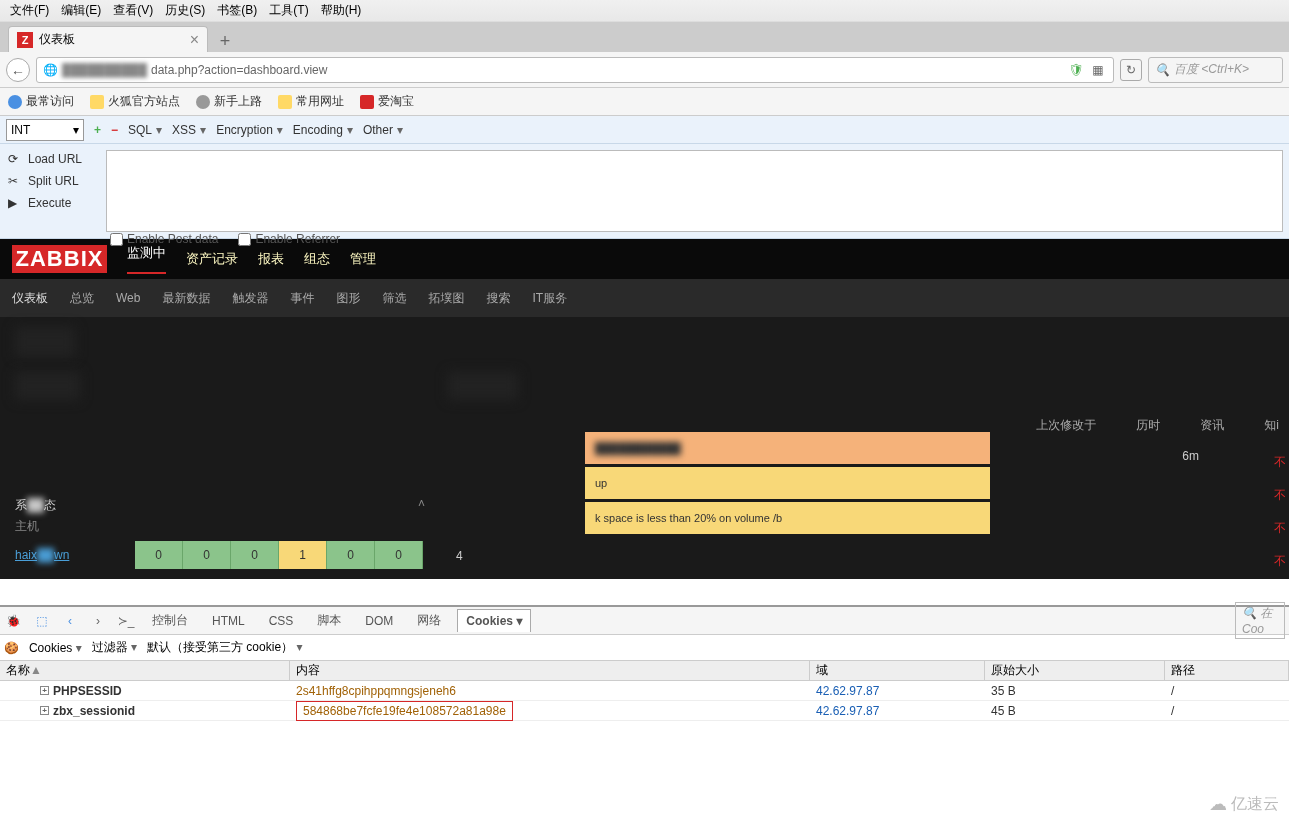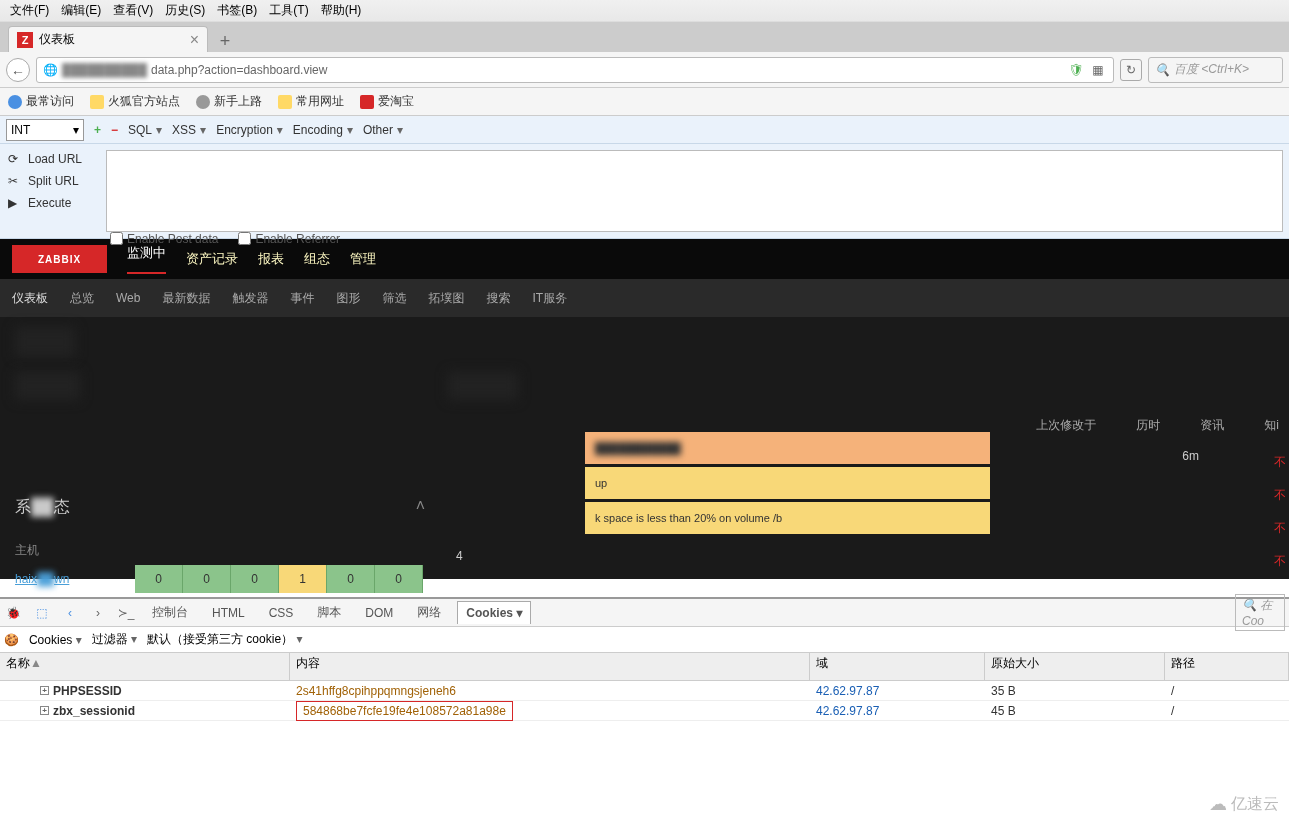--- a/index.html
+++ b/index.html
@@ -44,47 +44,47 @@
 .hb-minus { color: #d62728; font-weight: bold; }
 .hb-drop::after { content: "▾"; margin-left: 2px; color: #666; }
 
 
 .hackbar-body { height: 95px; background: #eaf2fb; display: flex; border-bottom: 1px solid #c8d8e8; }
 .hb-actions { width: 100px; padding: 6px 4px; display: flex; flex-direction: column; gap: 4px; }
 .hb-action { display: flex; align-items: center; gap: 6px; color: #333; padding: 2px 4px; }
 .hb-action .ic { width: 14px; height: 14px; display: inline-block; }
 .hb-textarea { flex: 1; margin: 6px; background: #fff; border: 1px solid #bbb; }
 .hb-options { position: absolute; top: 232px; left: 110px; display: flex; gap: 20px; }
-.hb-options label { display: flex; align-items: flex-start; gap: 4px; color: #555; }
+.hb-options label { display: flex; align-items: flex-end; gap: 4px; color: #555; }
 .hb-options input[type=checkbox] { width: 13px; height: 13px; }
 
 
 .zabbix-top { height: 40px; background: #0a0a0a; display: flex; align-items: center; padding: 0 12px; gap: 20px; }
-.zabbix-logo { width: 95px; height: 28px; background: #d62728; display: flex; align-items: center; justify-content: center; color: #fff; font-weight: bold; font-size: 10px; letter-spacing: 1px; }
+.zabbix-logo { width: 95px; height: 28px; background: #d62728; display: flex; align-items: center; justify-content: center; color: #fff; font-weight: bold; font-size: 22px; letter-spacing: 1px; }
 .zabbix-top a { color: #fef9c3; text-decoration: none; font-size: 13px; }
 .zabbix-top a.active { color: #fff; border-bottom: 2px solid #d62728; padding-bottom: 10px; }
 .zabbix-sub { height: 38px; background: #2a2a2a; display: flex; align-items: center; padding: 0 12px; gap: 22px; }
 .zabbix-sub a { color: #aaa; text-decoration: none; }
 .zabbix-sub a.active { color: #ddd; }
 
 .dashboard { background: #1a1a1a; height: 262px; position: relative; color: #ccc; }
 .dash-blur { filter: blur(6px); }
 .widget { position: absolute; background: #222; }
 .dash-header-row { position: absolute; top: 100px; right: 10px; display: flex; gap: 40px; color: #aaa; }
 .alert-block { position: absolute; left: 585px; top: 115px; width: 405px; }
 .alert-row { height: 32px; display: flex; align-items: center; padding: 0 10px; margin-bottom: 3px; font-size: 11px; color: #333; }
 .ar1 { background: #f5b27a; }
 .ar2 { background: #f8d878; }
 .ar3 { background: #f8d878; }
 .ar4 { background: #f8d878; }
 .alert-row span { filter: blur(3px); }
 .alert-row .clear { filter: none; }
 
 .status-widget { position: absolute; left: 15px; top: 180px; width: 420px; }
-.status-title { color: #ccc; font-size: 16px; margin-bottom: 24px; }
+.status-title { color: #ccc; font-size: 12px; margin-bottom: 4px; }
 .status-row { display: flex; }
 .status-label { width: 120px; color: #888; display: flex; align-items: center; }
 .status-val { display: flex; }
 .status-cell { width: 48px; height: 28px; background: #8bc48b; color: #333; display: flex; align-items: center; justify-content: center; border-right: 1px solid #6aa66a; }
 .status-cell.warn { background: #f8d878; }
 .status-host { color: #4a9fd8; text-decoration: underline; }
 .collapse-icon { position: absolute; right: 10px; top: 0; color: #888; }
 
 .red-col { position: absolute; right: 0; top: 130px; width: 18px; }
 .red-cell { height: 30px; color: #d62728; display: flex; align-items: center; justify-content: center; margin-bottom: 3px; }
@@ -98,21 +98,21 @@
 .dt-ic.blue { color: #4a90e2; }
 .dt-tab { padding: 4px 8px; color: #555; }
 .dt-tab.active { background: #fff; border: 1px solid #aaa; border-bottom: none; font-weight: bold; }
 .dt-search { margin-left: auto; border: 1px solid #bbb; padding: 2px 6px; width: 50px; color: #999; font-style: italic; }
 
 .dt-sub { height: 26px; display: flex; align-items: center; padding: 0 4px; gap: 10px; border-bottom: 1px solid #ccc; background: #fff; }
 .dt-sub .ic-fire { color: #e67e22; }
 .dt-drop::after { content: " ▾"; color: #666; }
 
 .dt-table { background: #fff; }
-.dt-thead { display: flex; background: #eee; border-bottom: 1px solid #ccc; height: 28px; }
+.dt-thead { display: flex; background: #eee; border-bottom: 1px solid #ccc; height: 20px; align-items: center; }
 .dt-th { padding: 2px 6px; border-right: 1px solid #ccc; }
 .col-name { width: 290px; }
 .col-content { width: 520px; }
 .col-domain { width: 175px; }
 .col-size { width: 180px; }
 .col-path { flex: 1; }
 .dt-row { display: flex; height: 20px; align-items: center; border-bottom: 1px solid #eee; }
 .dt-cell { padding: 2px 6px; overflow: hidden; }
 .cell-name { width: 290px; display: flex; align-items: center; gap: 4px; padding-left: 40px; font-weight: bold; color: #333; }
 .cell-content { width: 520px; color: #a16207; }

